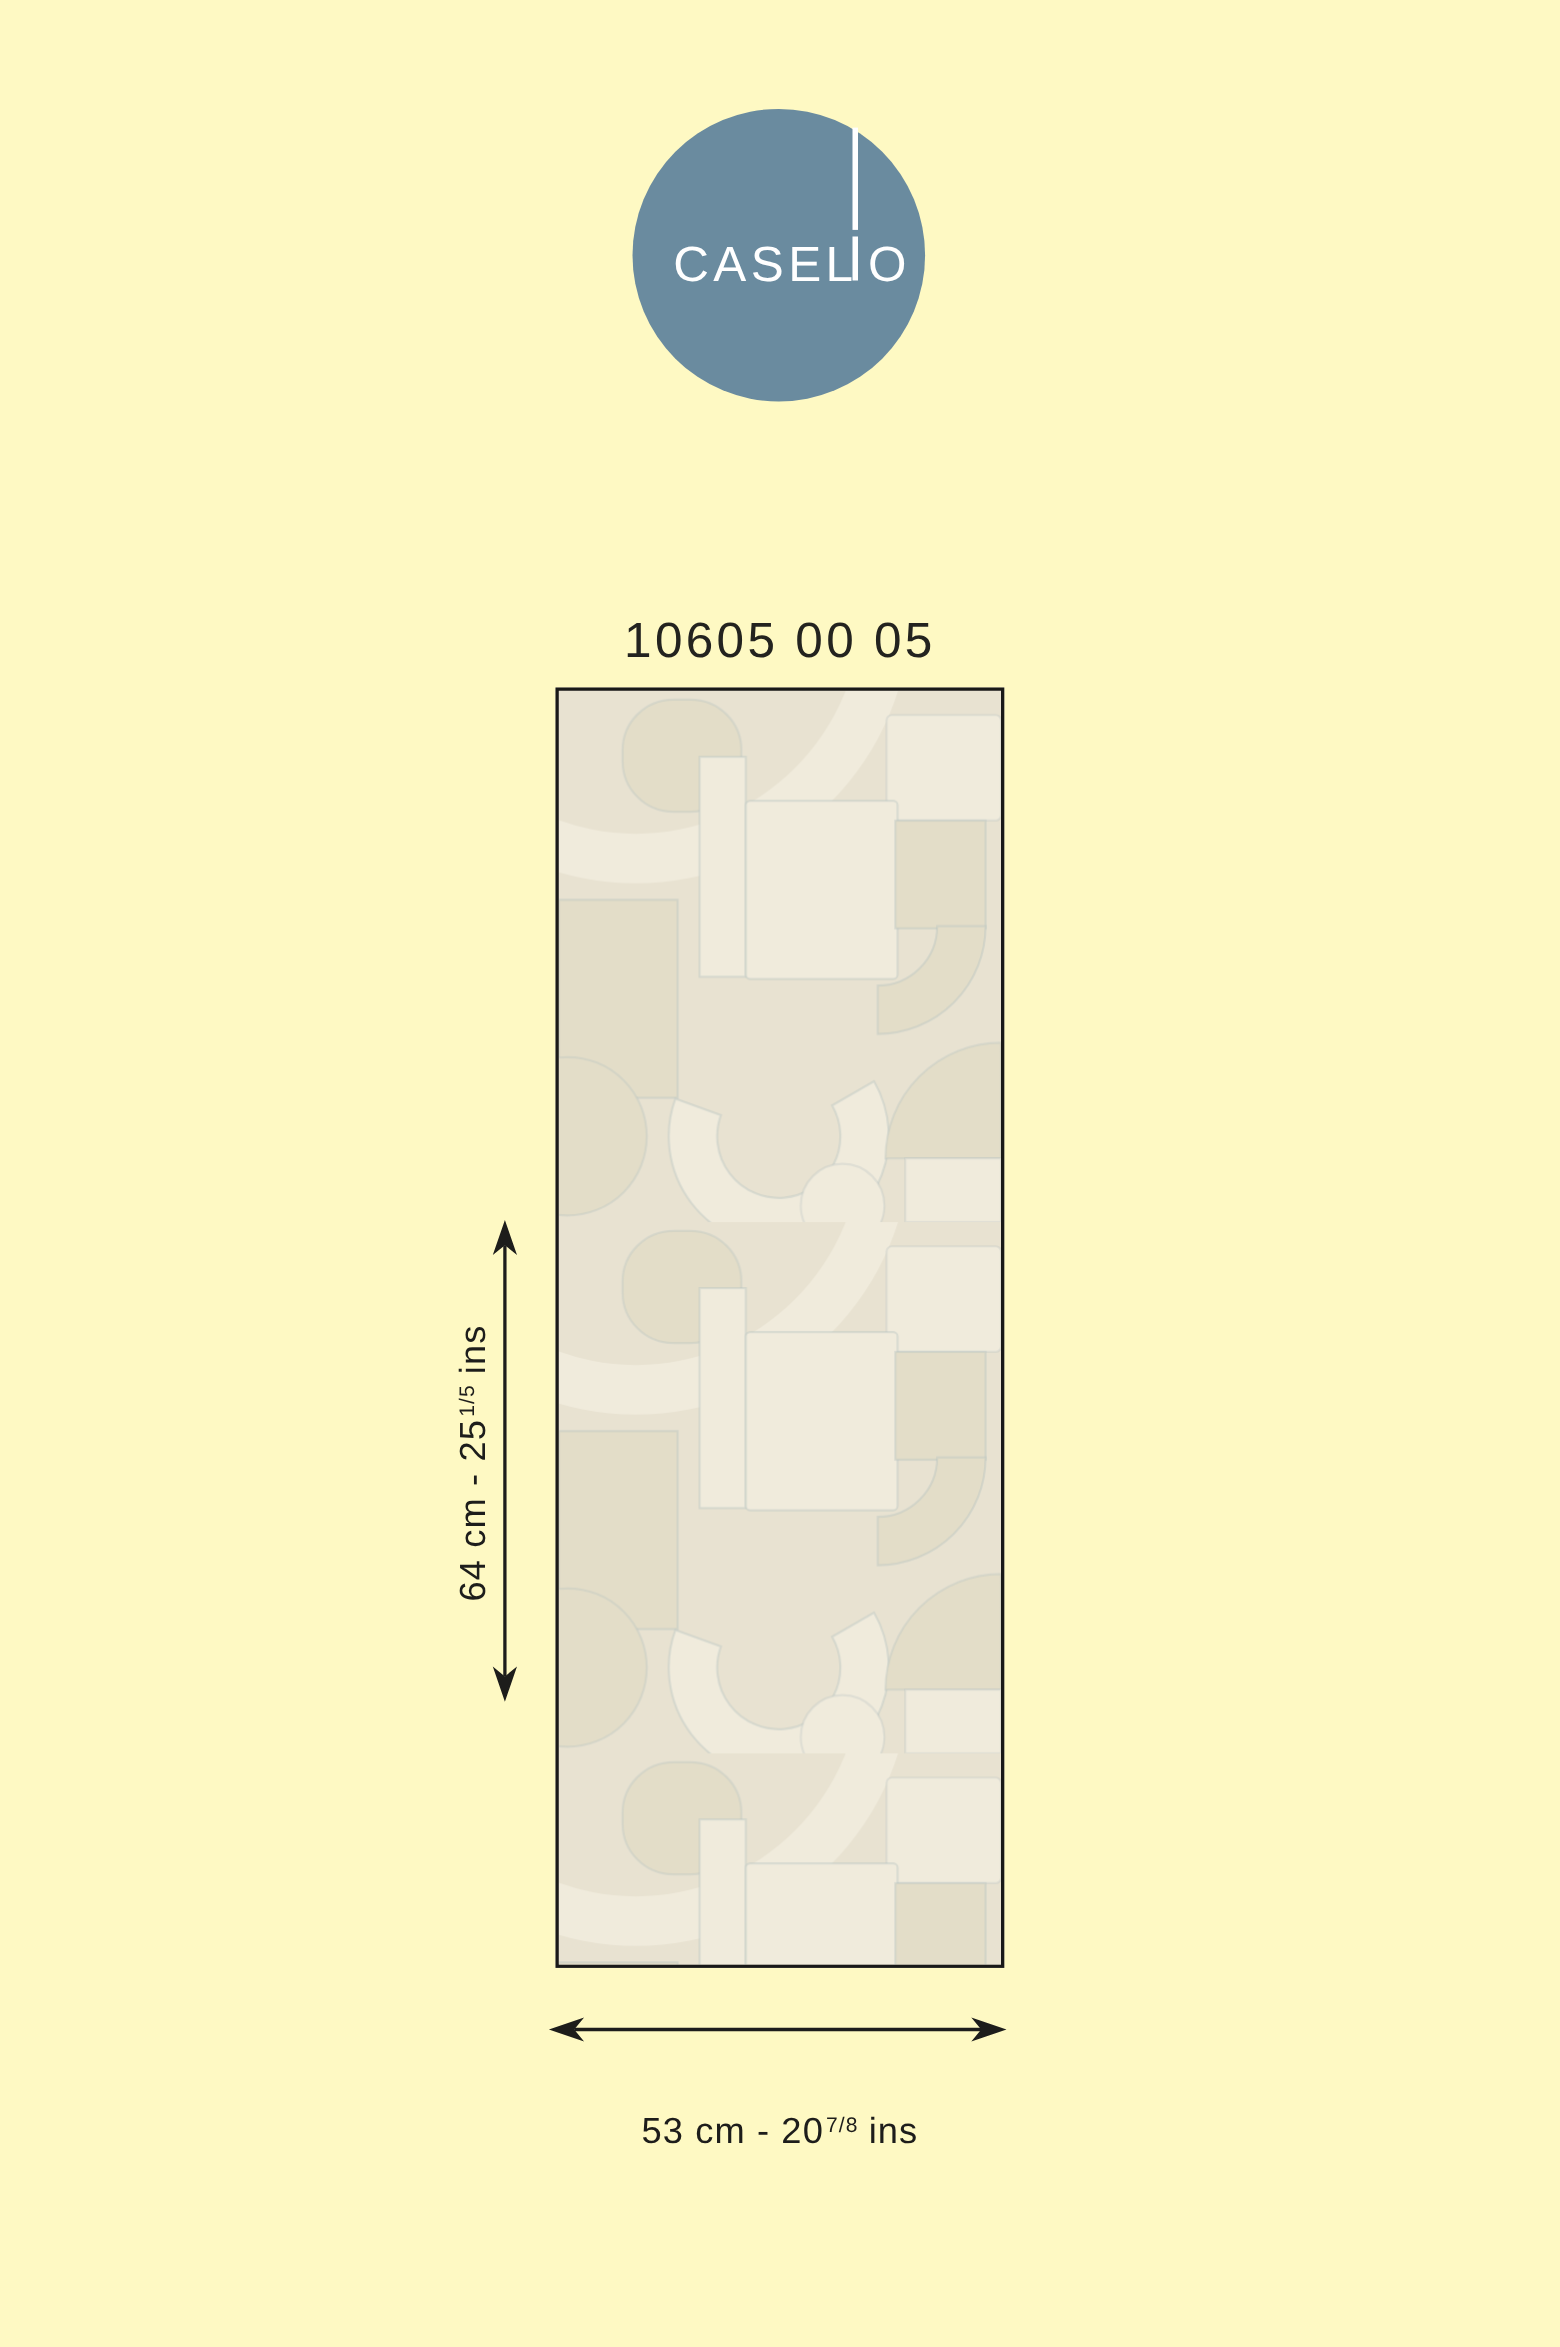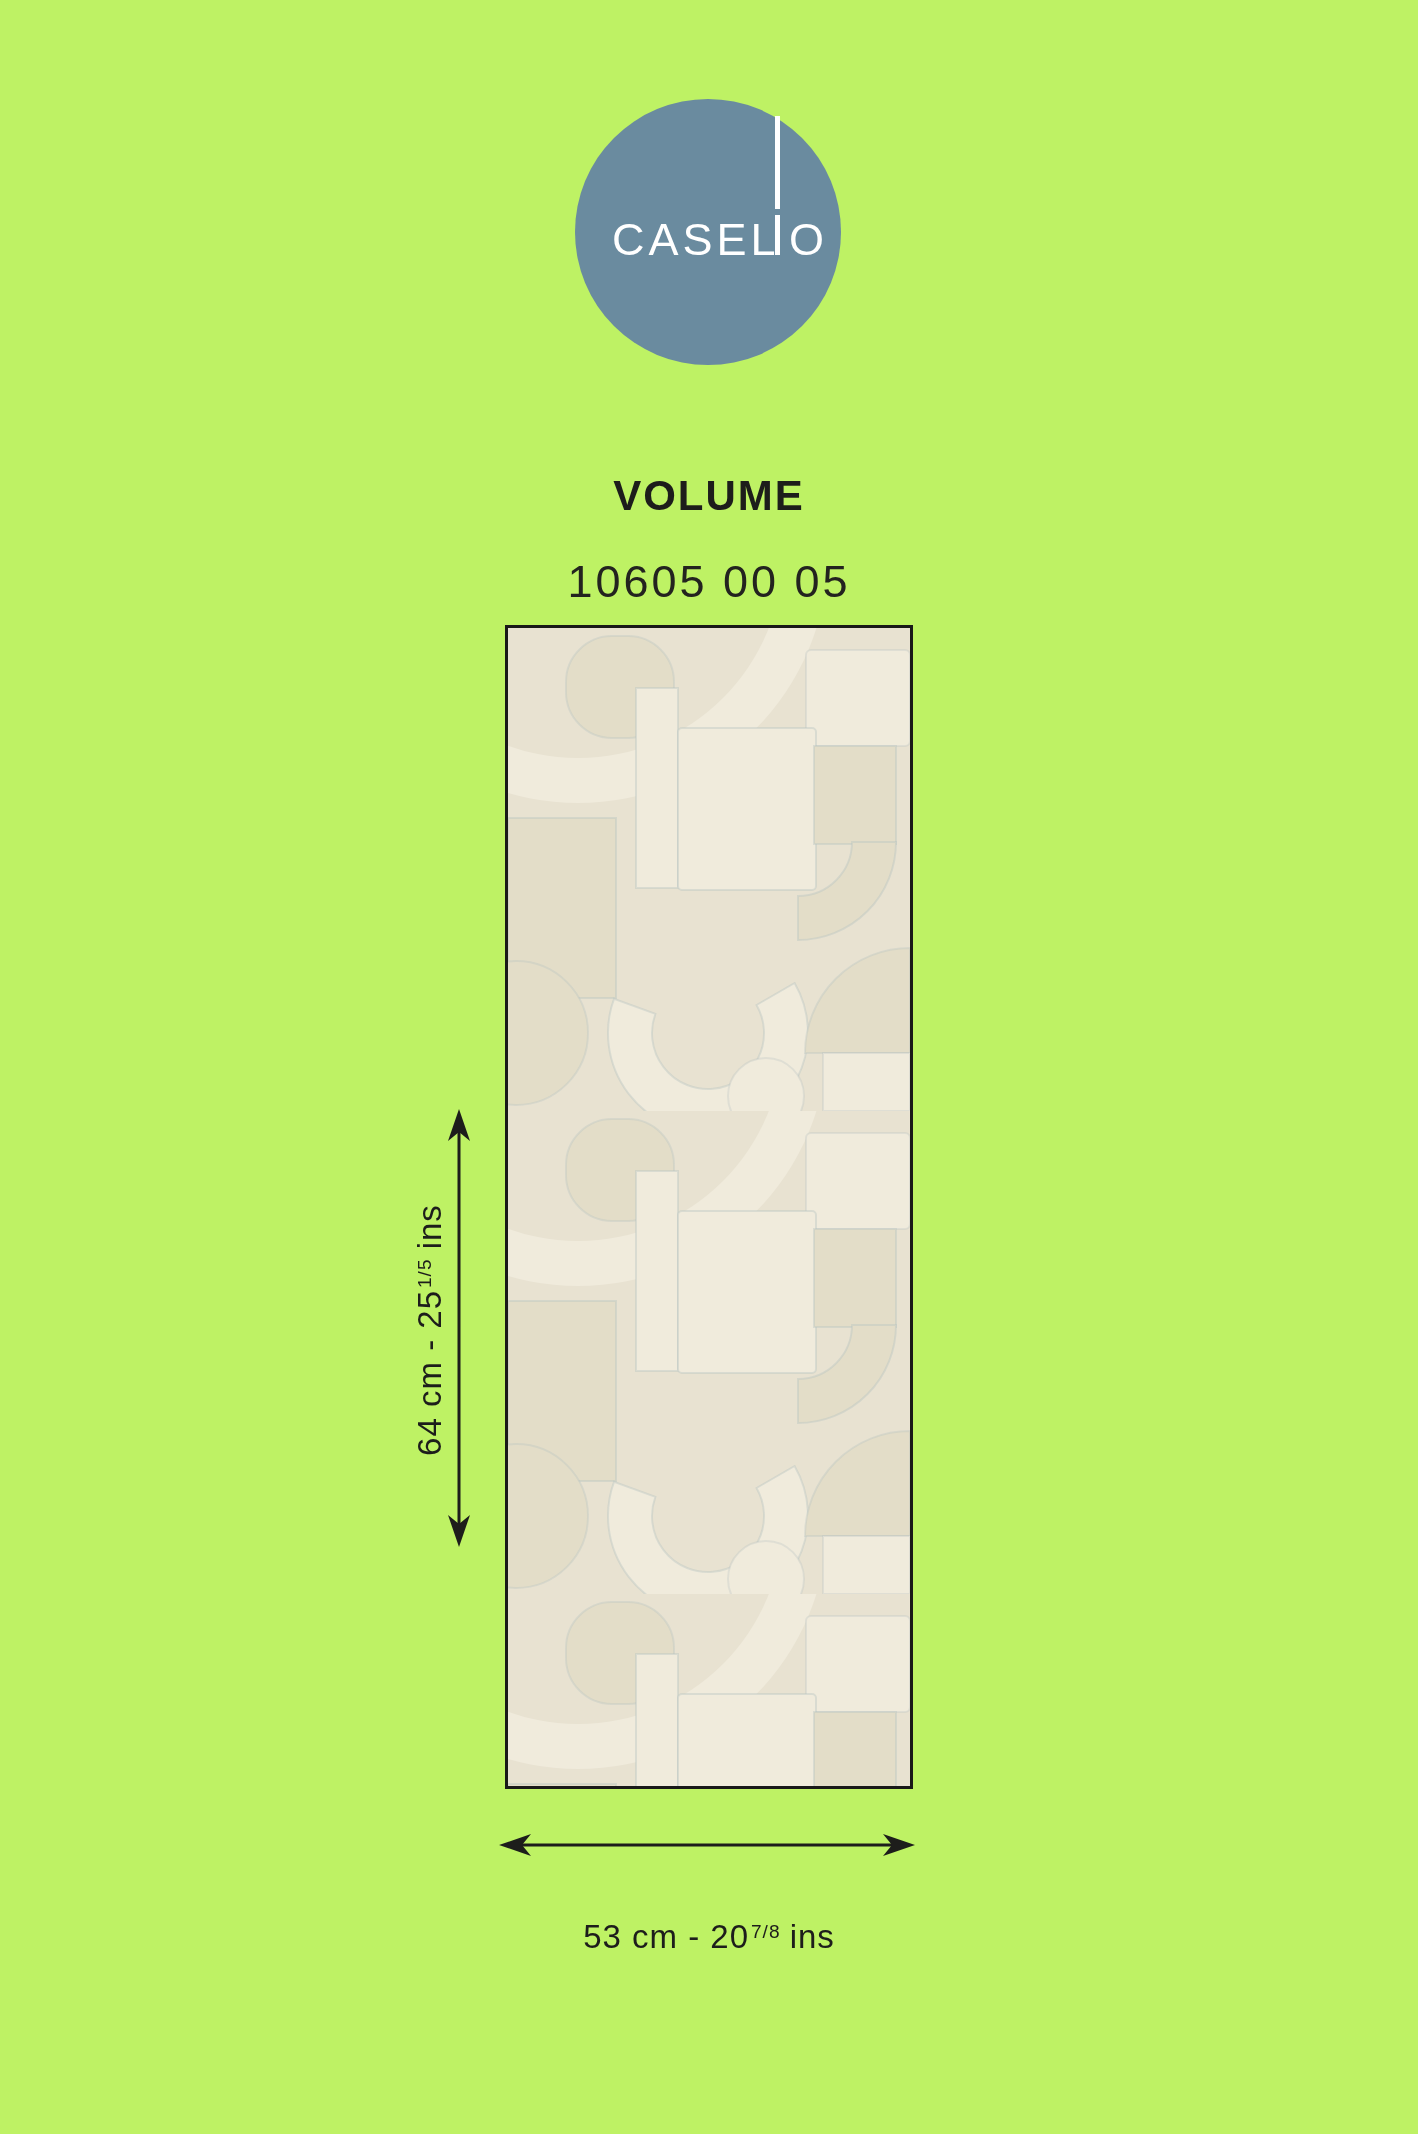--- a/index.html
+++ b/index.html
@@ -1,18 +1,18 @@
 <!DOCTYPE html>
 <html><head>
 <meta charset="utf-8">
 <style>
   * { margin:0; padding:0; box-sizing:border-box; }
   html,body { background:#ffffff; }
   body { width:1418px; height:2134px; position:relative; font-family:"Liberation Sans", sans-serif; color:#1d1d1b; }
-  .page { position:absolute; inset:0; background:#bef264; overflow:hidden; }
+  .page { position:absolute; inset:0; background:#fef9c3; overflow:hidden; }
 
   
   .logo-svg { position:absolute; left:572px; top:96px; width:272px; height:272px; }
 
   
   .title { position:absolute; left:0; top:472px; width:100%; text-align:center;
            font-size:42px; font-weight:bold; letter-spacing:2px; color:#1d1d1b; }
   .code  { position:absolute; left:0; top:556px; width:100%; text-align:center;
            font-size:45px; font-weight:400; letter-spacing:3px; color:#23231f; }
 
@@ -41,21 +41,20 @@
 <div class="page">
 
   <svg class="logo-svg" viewBox="0 0 272 272" aria-hidden="true">
     <circle cx="136" cy="136" r="133" fill="#6A8B9F"></circle>
     <text x="40" y="159" font-family="Liberation Sans, sans-serif" font-size="45" letter-spacing="4" fill="#ffffff">CASEL</text>
     <rect x="203" y="20" width="5" height="93" fill="#ffffff"></rect>
     <rect x="203" y="119" width="5" height="40" fill="#ffffff"></rect>
     <text x="217" y="159" font-family="Liberation Sans, sans-serif" font-size="45" fill="#ffffff">O</text>
   </svg>
 
-  <div class="title">VOLUME</div>
   <div class="code">10605 00 05</div>
 
   <div class="swatch">
     <svg viewBox="0 0 402 1158" preserveAspectRatio="none">
       <defs>
         <pattern id="tile" width="402" height="483" patternUnits="userSpaceOnUse">
           <rect width="402" height="483" fill="#E8E2D1"></rect>
 
           <circle cx="70" cy="-75" r="250" fill="#F0EBDC"></circle>
           <circle cx="70" cy="-75" r="205" fill="#E8E2D1"></circle>

